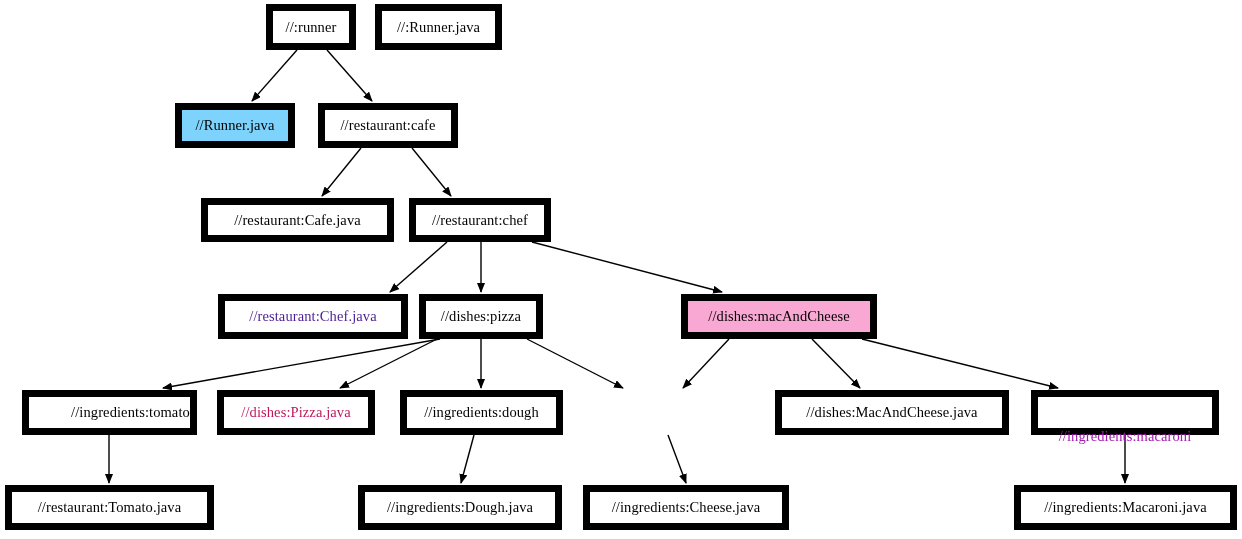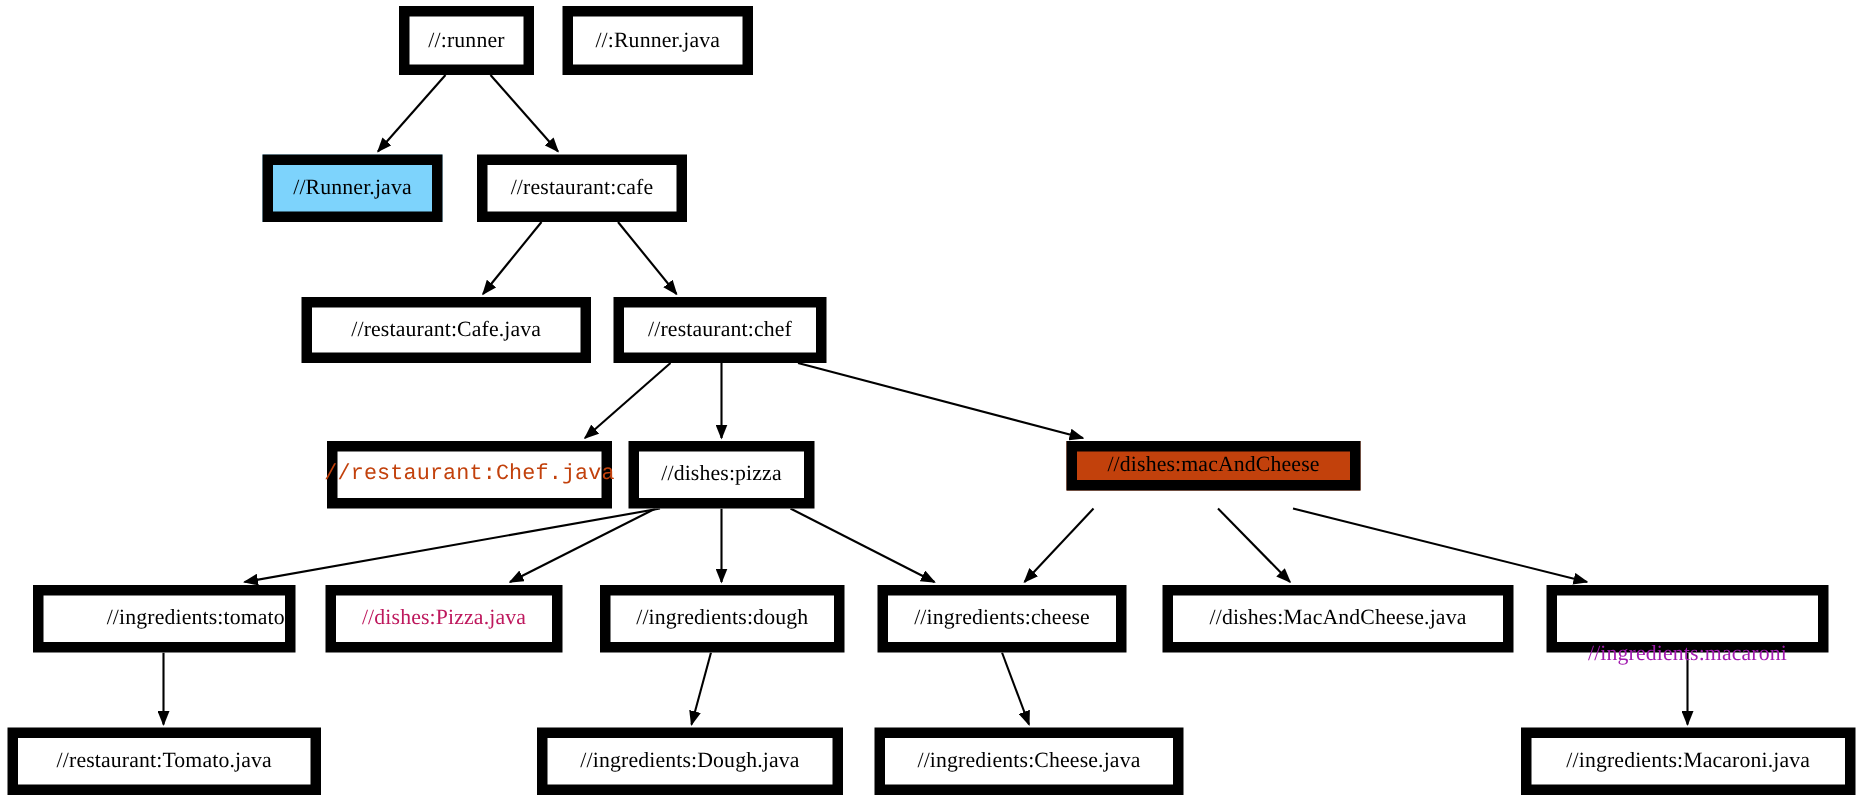--- a/index.html
+++ b/index.html
@@ -95,39 +95,36 @@
       <div class="node" style="left: 201px; top: 198px; width: 193px; height: 44px; border-color: rgb(0, 0, 0); background: rgb(255, 255, 255);">
         <span class="node-label" style="color: rgb(0, 0, 0);">//restaurant:Cafe.java</span>
       </div>
       <div class="node" style="left: 318px; top: 103px; width: 140px; height: 45px; border-color: rgb(0, 0, 0); background: rgb(255, 255, 255);">
         <span class="node-label" style="color: rgb(0, 0, 0);">//restaurant:cafe</span>
       </div>
       <div class="node" style="left: 409px; top: 198px; width: 142px; height: 44px; border-color: rgb(0, 0, 0); background: rgb(255, 255, 255);">
         <span class="node-label" style="color: rgb(0, 0, 0);">//restaurant:chef</span>
       </div>
       <div class="node" style="left: 218px; top: 294px; width: 190px; height: 45px; border-color: rgb(0, 0, 0); background: rgb(255, 255, 255);">
-        <span class="node-label" style="color: #c2410c; font-family: Liberation Mono, monospace;">//restaurant:Chef.java</span>
+        <span class="node-label" style="color: #4c1d95;">//restaurant:Chef.java</span>
       </div>
       <div class="node" style="left: 419px; top: 294px; width: 124px; height: 45px; border-color: rgb(0, 0, 0); background: rgb(255, 255, 255);">
         <span class="node-label" style="color: rgb(0, 0, 0);">//dishes:pizza</span>
       </div>
-      <div class="node" style="left: 711px; top: 294px; width: 196px; height: 33px; border-color: rgb(0, 0, 0); background: #c2410c;">
+      <div class="node" style="left: 681px; top: 294px; width: 196px; height: 45px; border-color: rgb(0, 0, 0); background: #f9a8d4;">
         <span class="node-label" style="color: rgb(0, 0, 0);">//dishes:macAndCheese</span>
       </div>
       <div class="node" style="left: 22px; top: 390px; width: 175px; height: 45px; border-color: rgb(0, 0, 0); background: rgb(255, 255, 255); padding-left: 42px;">
         <span class="node-label" style="color: rgb(0, 0, 0);">//ingredients:tomato</span>
       </div>
       <div class="node" style="left: 217px; top: 390px; width: 158px; height: 45px; border-color: rgb(0, 0, 0); background: rgb(255, 255, 255);">
         <span class="node-label" style="color: #be185d;">//dishes:Pizza.java</span>
       </div>
       <div class="node" style="left: 400px; top: 390px; width: 163px; height: 45px; border-color: rgb(0, 0, 0); background: rgb(255, 255, 255);">
         <span class="node-label" style="color: rgb(0, 0, 0);">//ingredients:dough</span>
-      </div>
-      <div class="node" style="left: 585px; top: 390px; width: 166px; height: 45px; border-color: rgb(0, 0, 0); background: rgb(255, 255, 255);">
-        <span class="node-label" style="color: rgb(0, 0, 0);">//ingredients:cheese</span>
       </div>
       <div class="node" style="left: 775px; top: 390px; width: 234px; height: 45px; border-color: rgb(0, 0, 0); background: rgb(255, 255, 255);">
         <span class="node-label" style="color: rgb(0, 0, 0);">//dishes:MacAndCheese.java</span>
       </div>
       <div class="node" style="left: 1031px; top: 390px; width: 188px; height: 45px; border-color: rgb(0, 0, 0); background: rgb(255, 255, 255);">
         <span class="node-label" style="color: #a21caf; margin-top: 47px;">//ingredients:macaroni</span>
       </div>
       <div class="node" style="left: 5px; top: 485px; width: 209px; height: 45px; border-color: rgb(0, 0, 0); background: rgb(255, 255, 255);">
         <span class="node-label" style="color: rgb(0, 0, 0);">//restaurant:Tomato.java</span>
       </div>

